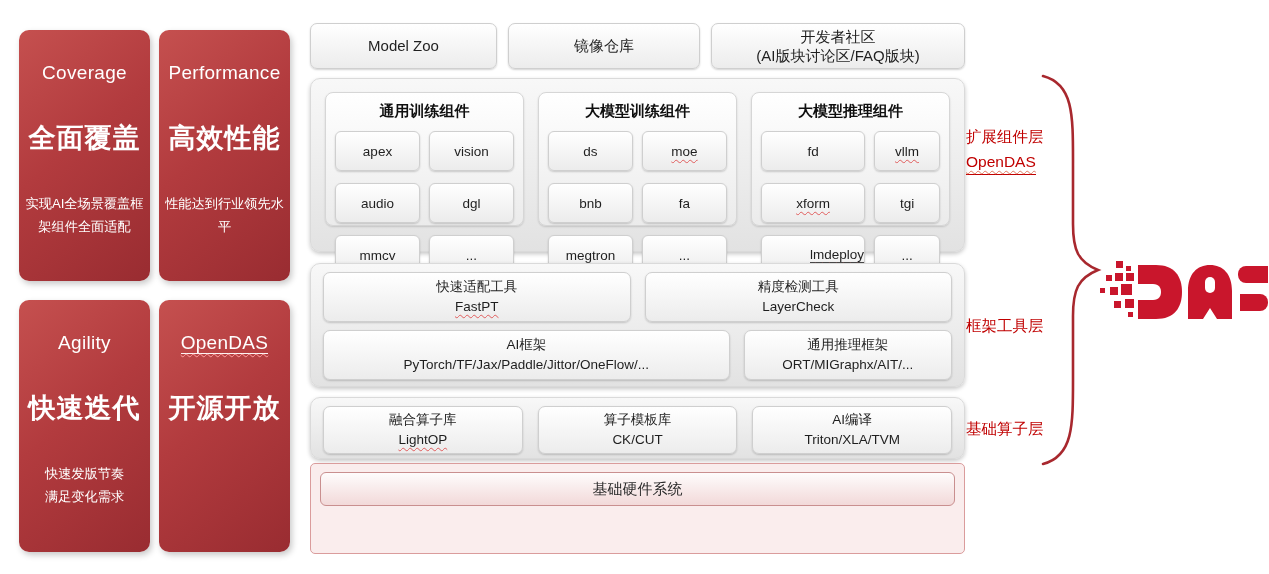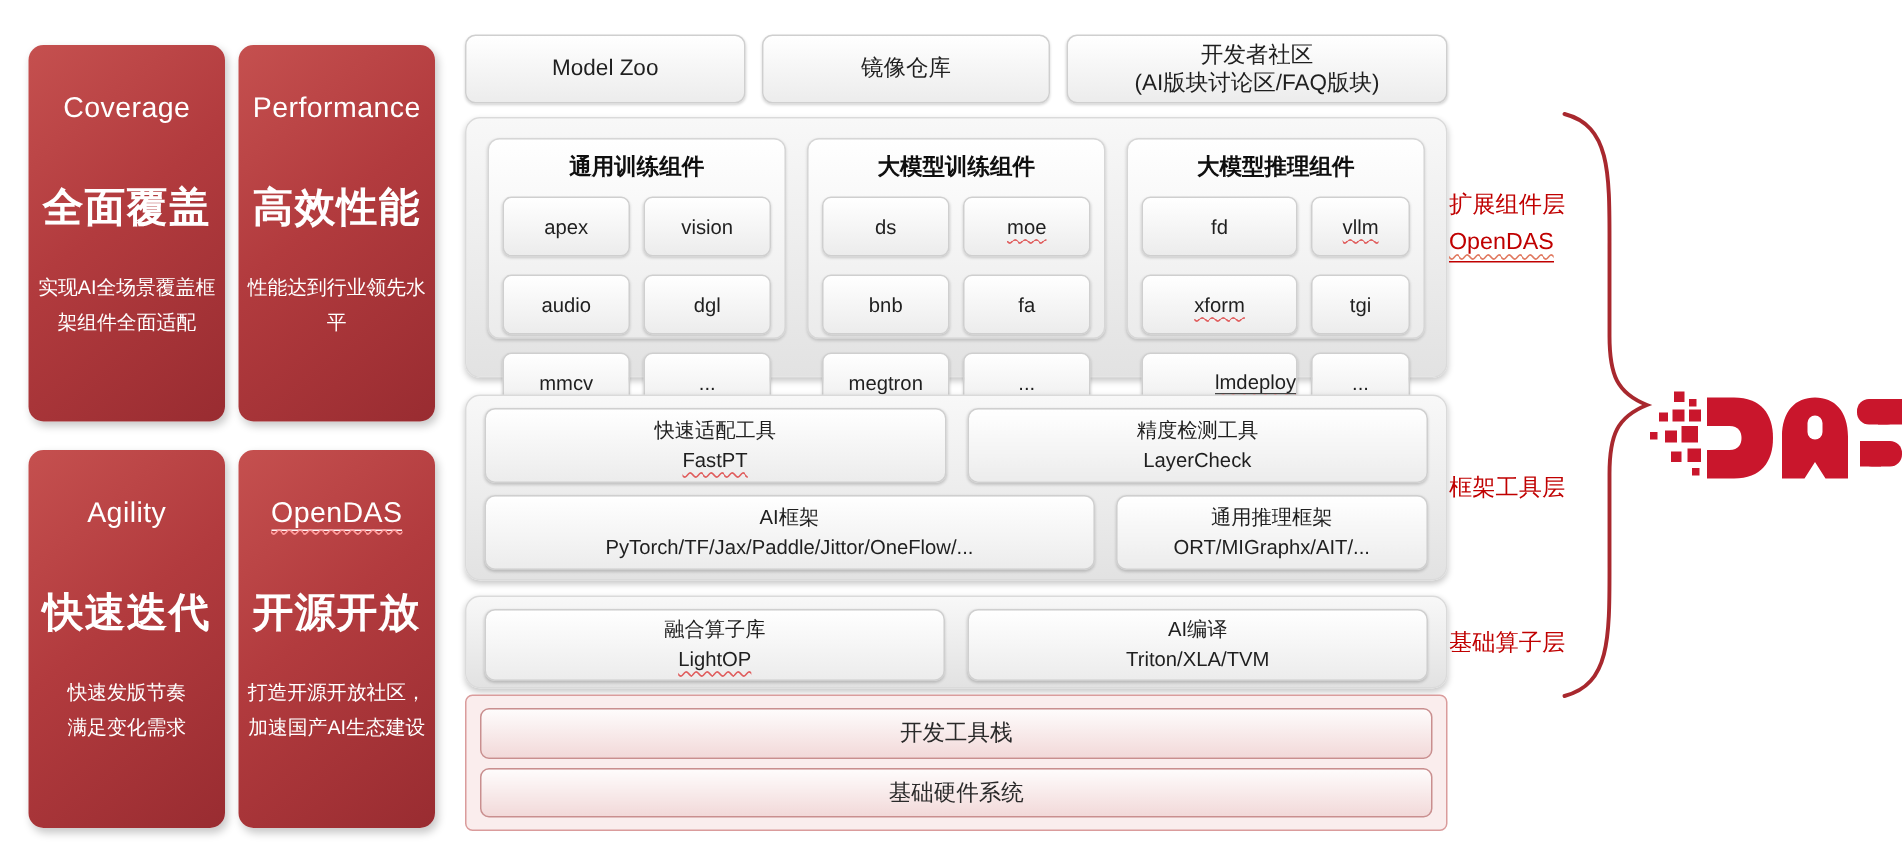--- a/index.html
+++ b/index.html
@@ -8,21 +8,21 @@
 
   
   .card{position:absolute;width:131px;border-radius:10px;color:#fff;text-align:center;
         background:linear-gradient(140deg,#c5504f 0%,#b23b3e 45%,#992c31 100%);
         box-shadow:2px 3px 6px rgba(0,0,0,.22);display:flex;flex-direction:column;align-items:center;}
   .card.r1{top:30px;height:251px;}
   .card.r2{top:300px;height:252px;}
   .card.c1{left:19px;} .card.c2{left:159px;}
   .card-title{font-size:19px;margin-top:32px;letter-spacing:.3px;}
   .card-headline{font-size:27px;font-weight:700;margin-top:36px;letter-spacing:1px;}
-  .card-desc{font-size:13.2px;line-height:1.75;margin-top:24px;white-space:pre-line;padding:0 4px;}
+  .card-desc{font-size:13.2px;line-height:1.75;margin-top:36px;white-space:pre-line;padding:0 4px;}
   .u-white-wavy{border-bottom:1.5px solid rgba(255,255,255,.95);
         text-decoration:underline wavy #ff9d9d;text-decoration-thickness:1px;text-underline-offset:4px;}
 
   
   .mid{position:absolute;left:310px;top:0;width:655px;}
   .gbox{background:linear-gradient(#ffffff,#ececec);border:1px solid #cfcfcf;border-radius:7px;
         box-shadow:0 1px 2px rgba(0,0,0,.18);display:flex;flex-direction:column;
         align-items:center;justify-content:center;text-align:center;}
   .container{position:absolute;left:0;width:655px;box-sizing:border-box;
         background:linear-gradient(#f8f8f8,#e2e2e2);border:1px solid #dadada;border-radius:10px;
@@ -89,22 +89,20 @@
   </div>
   <div class="card r2 c1">
     <div class="card-title">Agility</div>
     <div class="card-headline">快速迭代</div>
     <div class="card-desc">快速发版节奏
 满足变化需求</div>
   </div>
   <div class="card r2 c2">
     <div class="card-title"><span class="u-white-wavy">OpenDAS</span></div>
     <div class="card-headline">开源开放</div>
-    <div class="card-desc">打造开源开放社区，
-加速国产AI生态建设</div>
   </div>
 
   <div class="mid">
 
     <div class="toprow">
       <div class="gbox topbox w1">
           <span>Model Zoo</span>
         </div>
       <div class="gbox topbox w2">
           <span>镜像仓库</span>
@@ -209,29 +207,30 @@
         </div>
       </div>
     </div>
 
     <div class="container op">
       <div class="gbox stack2">
         <span class="bt">融合算子库</span>
         <span class="bs wavy">LightOP</span>
       </div>
       <div class="gbox stack2">
+        <span class="bt">算子模板库</span>
+        <span class="bs">CK/CUT</span>
+      </div>
+      <div class="gbox stack2">
         <span class="bt">AI编译</span>
         <span class="bs">Triton/XLA/TVM</span>
       </div>
     </div>
 
     <div class="pink">
-      <div class="pbar">
-          <span>开发工具栈</span>
-        </div>
       <div class="pbar">
           <span>基础硬件系统</span>
         </div>
     </div>
   </div>
 
   <div class="rlabel" style="left:966px;top:124px;">
     <span style="display:block;">扩展组件层</span>
     <span class="redsolidwavy" style="display:inline-block;">OpenDAS</span>
   </div>

